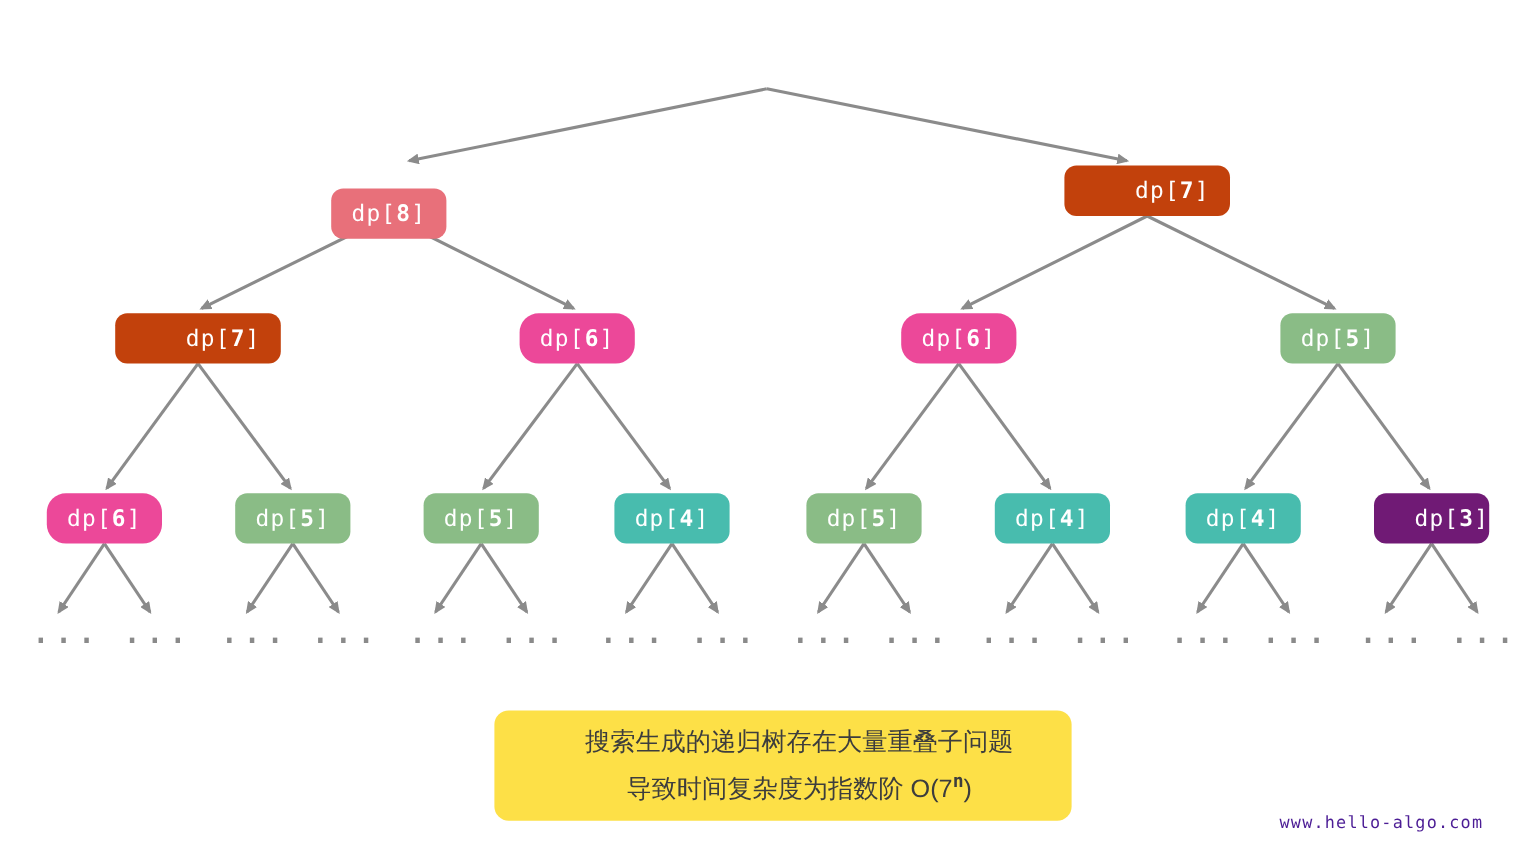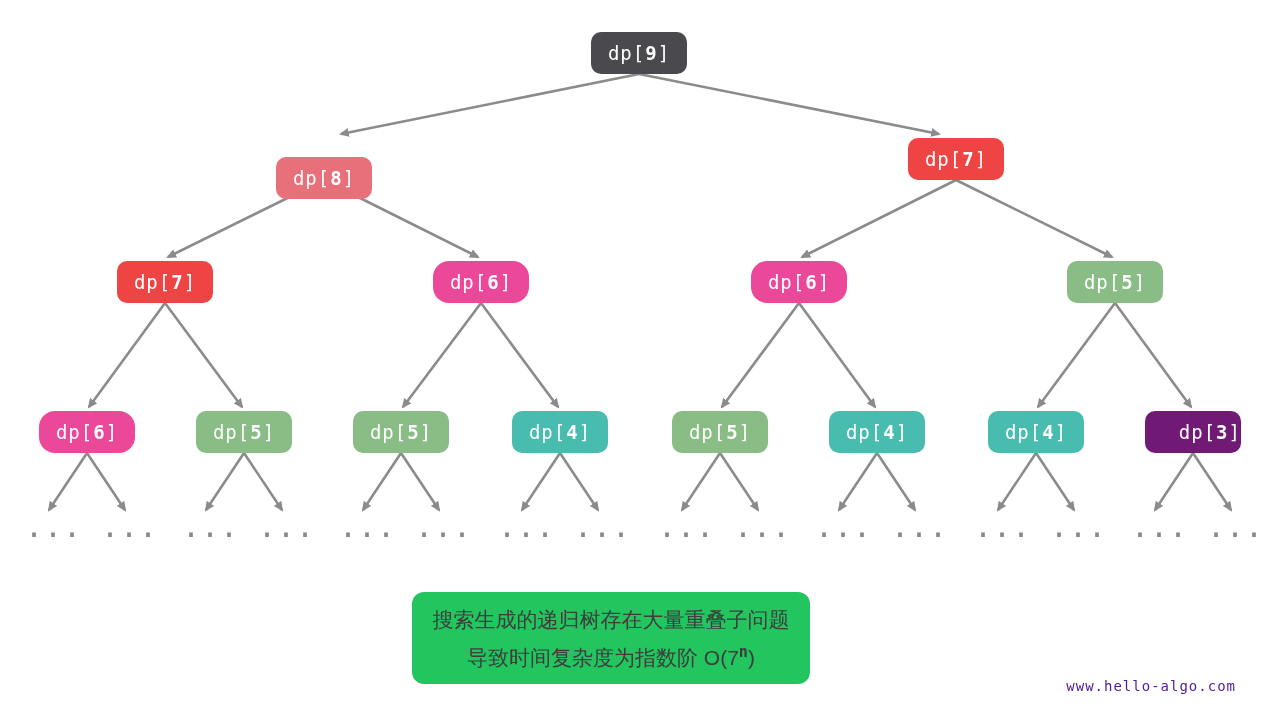--- a/index.html
+++ b/index.html
@@ -19,50 +19,51 @@
     transform:translate(-50%,-50%);
     color:#ffffff;
     font-family:"DejaVu Sans Mono","Liberation Mono",monospace;
     font-size:19px;
     letter-spacing:1px;
     white-space:nowrap;
   }
   .node .num{font-weight:bold;}
   .node[data-color="dark"]{background:#4a4a4e;}
   .node[data-color="red"]{background:#e8707a;margin-top:19px;}
-  .node[data-color="orange"]{background:#ef4444;}
+  .node[data-color="orange"]{background:#c2410c;padding-left:42px;}
   .node[data-color="blue"]{background:#ec4899;border-radius:16px;}
   .node[data-color="green"]{background:#8abc86;}
   .node[data-color="teal"]{background:#48bcae;}
   .node[data-color="purple"]{background:#701a75;justify-content:flex-end;}
   .leaf{
     position:absolute;
     top:516px;
     width:48px;height:26px;
     transform:translateX(-50%);
     text-align:center;
     font-family:"DejaVu Sans Mono","Liberation Mono",monospace;
     font-size:30px;
     line-height:22px;
     letter-spacing:1px;
     color:#8a8a8a;
     overflow:visible;
   }
   .caption{
     position:absolute;
     left:412px;top:592px;
-    width:398px;height:92px;
-    background:#22c55e;
+    width:454px;height:92px;
+    background:#fde047;
     border-radius:12px;
     display:flex;flex-direction:column;
     align-items:center;justify-content:center;
     color:#3d3d3d;
     font-size:21px;
     line-height:33px;
     text-align:center;
+    padding-left:27px;
   }
   .caption sup{
     font-weight:bold;
     font-size:0.72em;
     font-family:"DejaVu Sans Mono","Liberation Mono",monospace;
   }
   .watermark{
     position:absolute;
     right:44px;top:678px;
     font-family:"DejaVu Sans Mono","Liberation Mono",monospace;
@@ -112,23 +113,20 @@
       <line x1="720" y1="453" x2="758" y2="510" marker-end="url(#arrow)"></line>
       <line x1="877" y1="453" x2="839" y2="510" marker-end="url(#arrow)"></line>
       <line x1="877" y1="453" x2="915" y2="510" marker-end="url(#arrow)"></line>
       <line x1="1036" y1="453" x2="998" y2="510" marker-end="url(#arrow)"></line>
       <line x1="1036" y1="453" x2="1074" y2="510" marker-end="url(#arrow)"></line>
       <line x1="1193" y1="453" x2="1155" y2="510" marker-end="url(#arrow)"></line>
       <line x1="1193" y1="453" x2="1231" y2="510" marker-end="url(#arrow)"></line>
     </g>
   </svg>
 
-  <div class="node" style="left:639px;top:53px" data-color="dark">
-      <span><span>dp[</span><span class="num">9</span><span>]</span></span>
-    </div>
 
   <div class="node" style="left:324px;top:159px" data-color="red">
       <span><span>dp[</span><span class="num">8</span><span>]</span></span>
     </div>
   <div class="node" style="left:956px;top:159px" data-color="orange">
       <span><span>dp[</span><span class="num">7</span><span>]</span></span>
     </div>
 
   <div class="node" style="left:165px;top:282px" data-color="orange">
       <span><span>dp[</span><span class="num">7</span><span>]</span></span>

